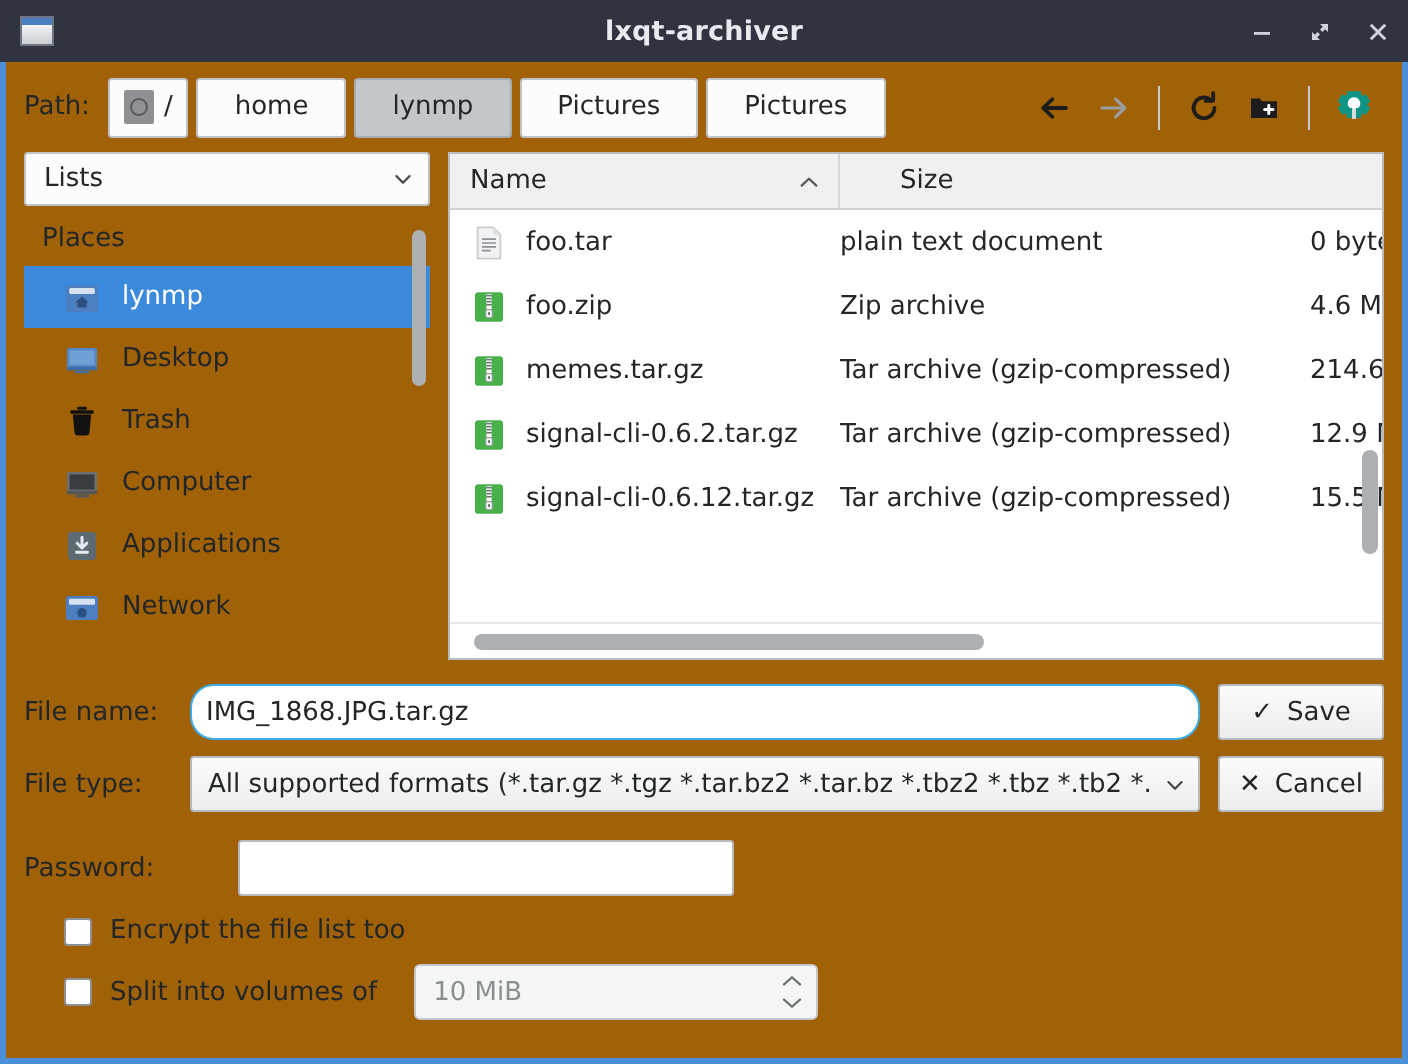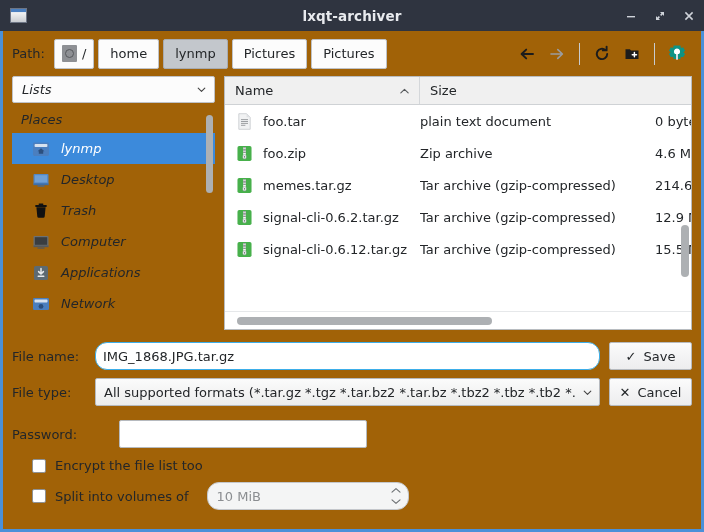--- a/index.html
+++ b/index.html
@@ -65,21 +65,21 @@
     padding: 0 9px;
     flex: 0 0 auto;
   }
   #path-label {
     font-size: 13px; color: #232629;
     margin-right: 9px;
   }
   .crumb {
     height: 30px;
     min-width: 20px;
-    padding: 0 11px;
+    padding: 0 18px;
     background: #fcfcfc;
     border: 1px solid #bfc2c7;
     border-radius: 2px;
     font-size: 13px; color: #232629;
     display: flex; align-items: center; justify-content: center;
     margin-right: 4px;
     white-space: nowrap;
     cursor: default;
   }
   .crumb.active {
@@ -122,21 +122,20 @@
     padding: 0 9px 0 9px;
     gap: 0;
     min-height: 0;
   }
   
   #leftpane {
     width: 203px;
     display: flex; flex-direction: column;
     flex: 0 0 auto;
     min-height: 0;
-    font-style: italic;
   }
   #lists-combo {
     height: 27px;
     background: #fcfcfc;
     border: 1px solid #bfc2c7;
     border-radius: 2px;
     display: flex; align-items: center;
     padding: 0 7px 0 9px;
     font-size: 13px; color: #232629;
     margin-bottom: 8px;
@@ -189,20 +188,21 @@
     display: flex; flex-direction: column;
     min-width: 0;
     overflow: hidden;
   }
   #fl-header {
     height: 28px;
     background: #f0f0f0;
     border-bottom: 1px solid #cfd2d5;
     display: flex; align-items: stretch;
     flex: 0 0 auto;
+    gap: 20px;
   }
   .fh {
     display: flex; align-items: center;
     font-size: 13px; color: #232629;
     padding-left: 10px;
     border-right: 1px solid #d4d7da;
     position: relative;
   }
   .fh.name { width: 195px; flex: 0 0 auto; }
   .fh.type { width: 215px; flex: 0 0 auto; }
@@ -331,21 +331,21 @@
     border: 1px solid #8e9194;
     border-radius: 2px;
     flex: 0 0 auto;
   }
   .chk-label { font-size: 13px; color: #232629; }
   #split-spin {
     width: 202px; height: 28px;
     margin-left: 9px;
     background: #f4f5f5;
     border: 1px solid #c4c7cb;
-    border-radius: 12px;
+    border-radius: 3px;
     display: flex; align-items: center;
     padding: 0 6px 0 9px;
     font-size: 13px; color: #8b8e91;
   }
   #split-spin .sv { flex: 1 1 auto; }
   .spin-arrows {
     width: 12px; height: 18px;
     display: flex; flex-direction: column;
     justify-content: space-between;
     flex: 0 0 auto;

